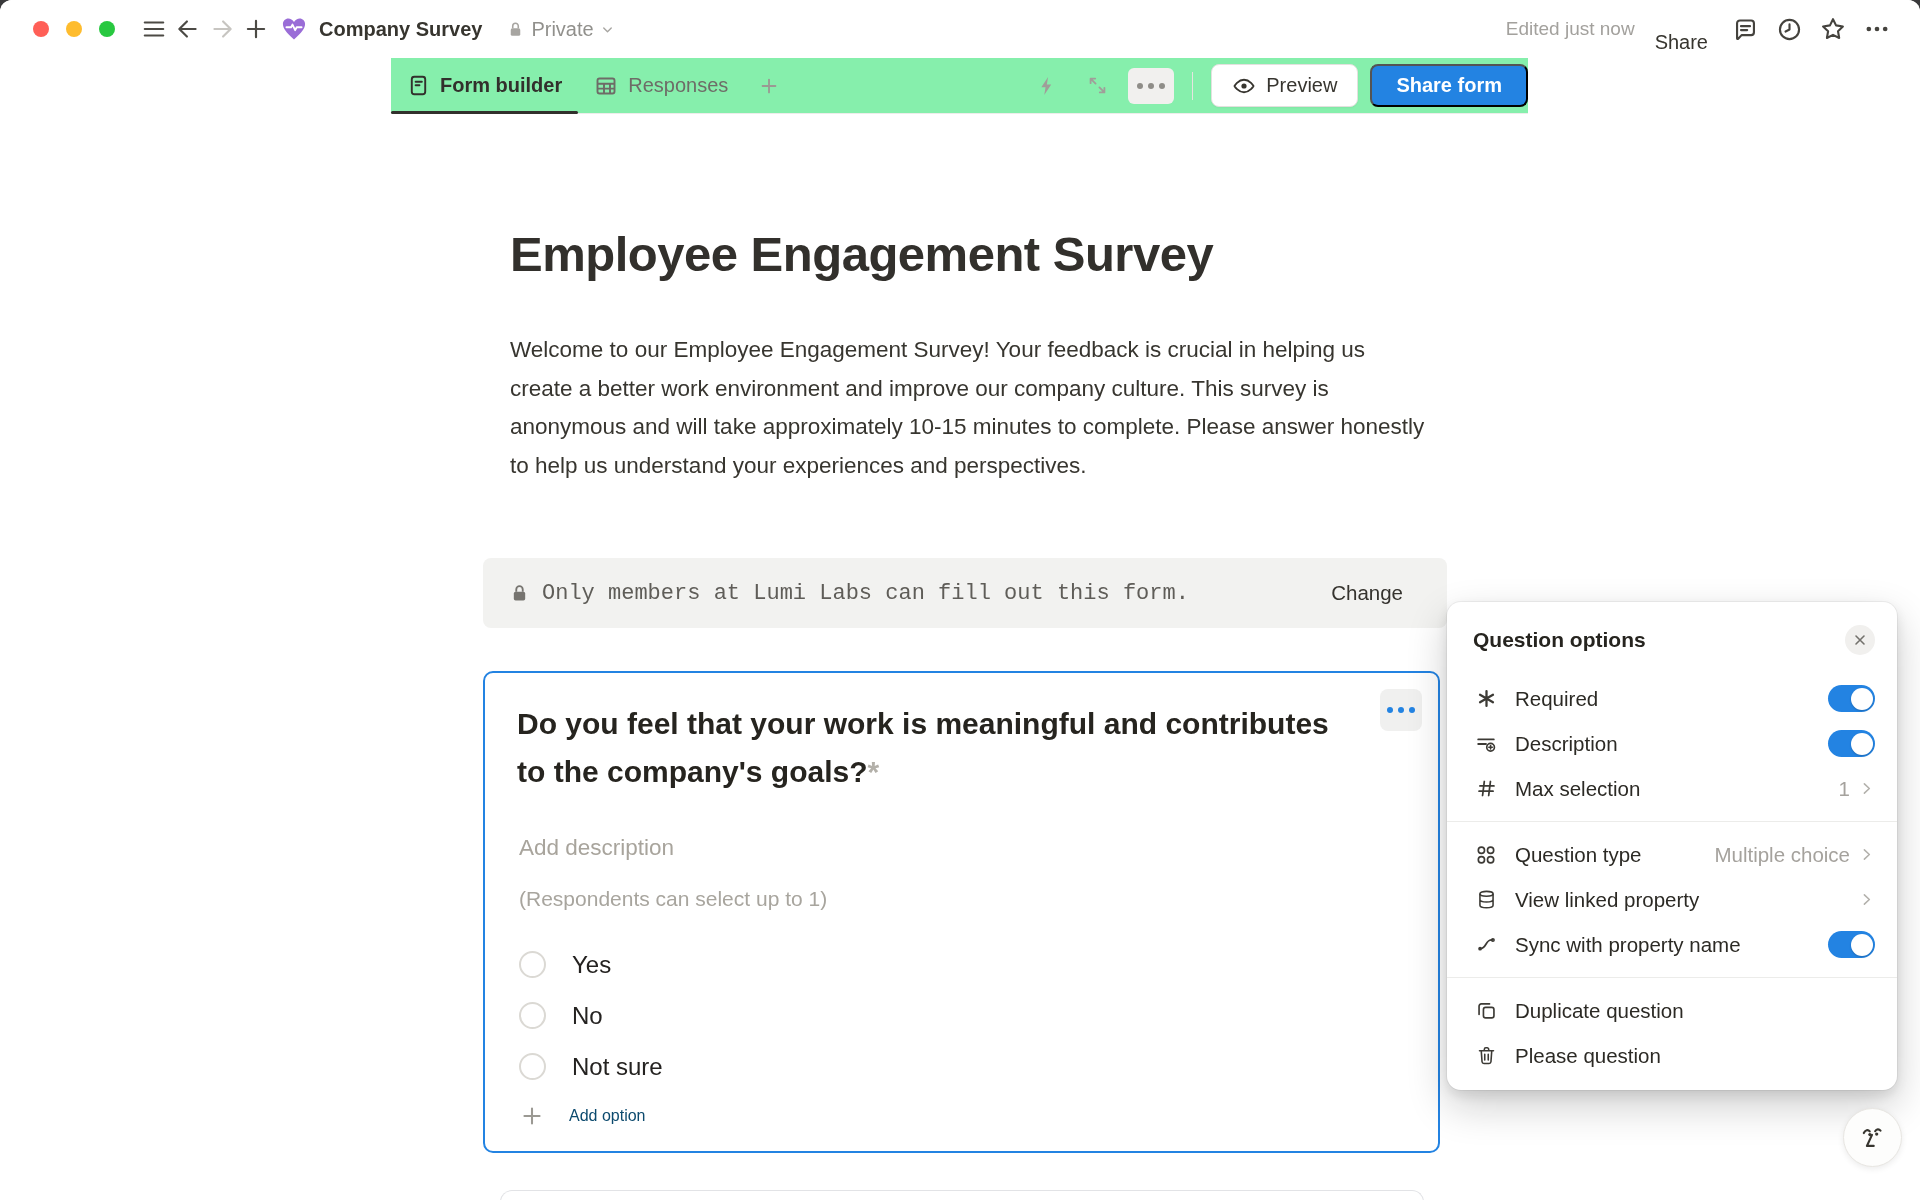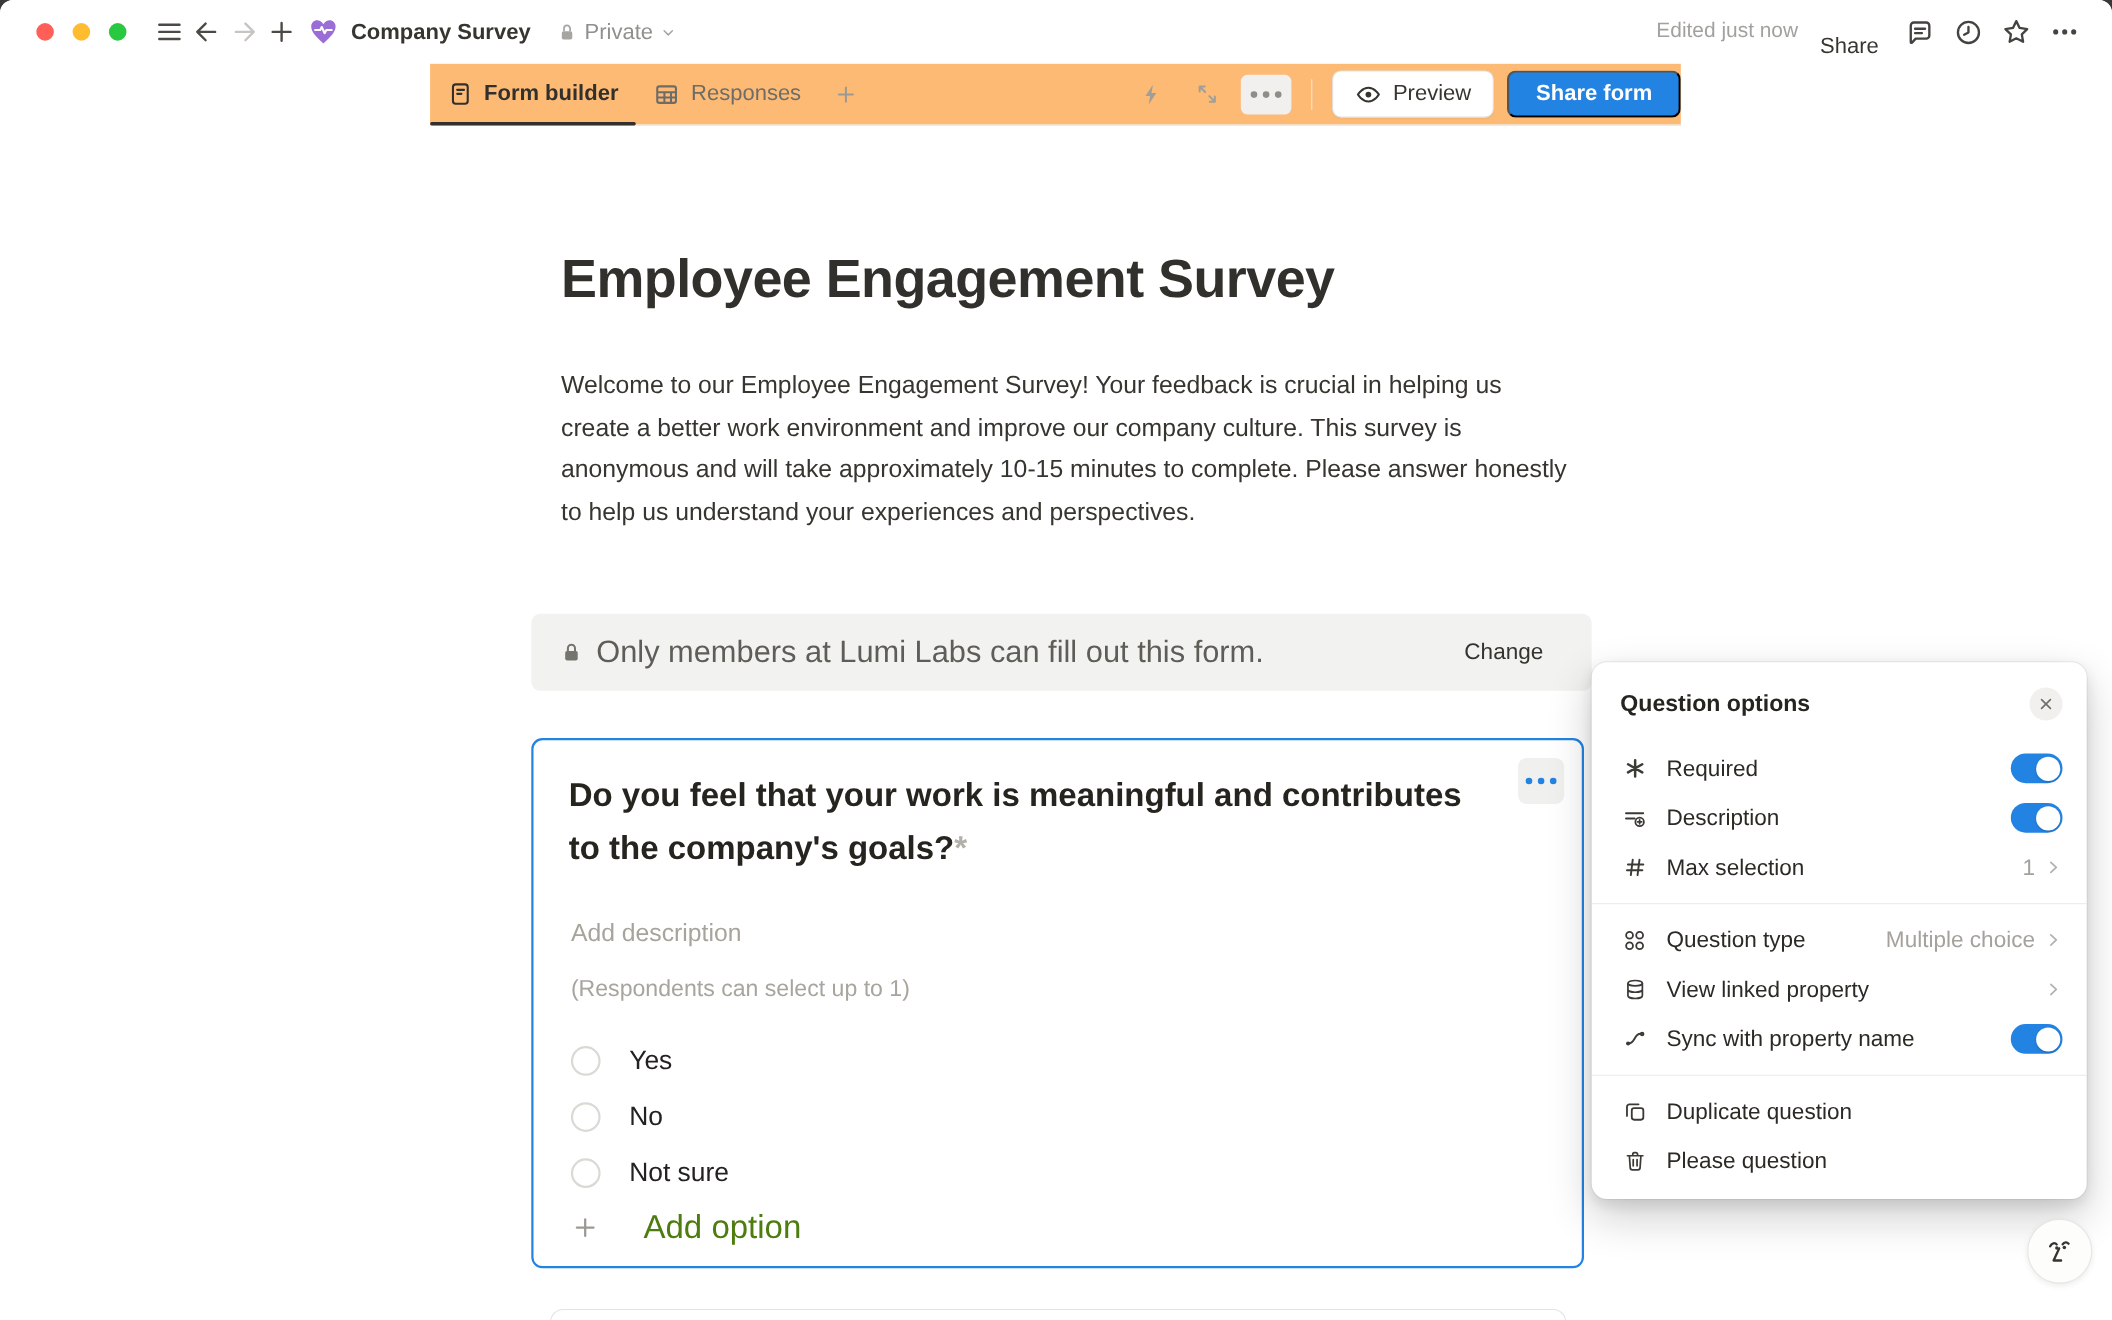--- a/index.html
+++ b/index.html
@@ -14,54 +14,54 @@
   .tl-red { background:#ff5f57; } .tl-yellow { background:#febc2e; } .tl-green { background:#28c840; }
   .tb-icon { display:flex; align-items:center; justify-content:center; width:34px; height:34px; border-radius:6px; }
   .tb-icon svg { display:block; }
   .doc-title { font-size:20px; font-weight:700; color:#37352f; margin-left:8px; white-space:nowrap; }
   .privacy { display:flex; align-items:center; gap:6px; margin-left:24px; color:#91908c; font-size:20px; }
   .titlebar-right { margin-left:auto; display:flex; align-items:center; gap:10px; margin-right:26px; }
   .edited { color:#a3a19d; font-size:19px; margin-right:10px; }
   .share-label { color:#37352f; font-size:20px; margin-right:10px;margin-top:27px; }
 
   
-  .tabbar { position:absolute; left:391px; top:58px; width:1137px; height:56px; display:flex; align-items:center; border-bottom:1px solid #ededeb; background:#fdba74; }
+  .tabbar { position:absolute; left:391px; top:58px; width:1137px; height:56px; display:flex; align-items:center; border-bottom:1px solid #ededeb; background:#86efac; }
   .tab { position:relative; height:100%; display:flex; align-items:center; gap:10px; padding:0 16px; font-size:20px; color:#6e6c67; cursor:default; }
   .tab.active { color:#32302c; font-weight:700; }
   .tab.active::after { content:""; position:absolute; left:0; right:0; bottom:-1px; height:3px; background:#32302c; border-radius:2px; }
   .tab-plus { margin-left:6px; }
   .tab-actions { margin-left:auto; display:flex; align-items:center; gap:12px; }
   .mini-btn { display:flex; align-items:center; justify-content:center; width:38px; height:36px; border-radius:6px; }
   .dots-box { background:#f1f0ee; width:46px; height:36px; border-radius:6px; display:flex; align-items:center; justify-content:center; gap:5px; }
   .dots-box i { width:6px; height:6px; border-radius:50%; background:#8f8d88; display:block; }
   .v-divider { width:1px; height:28px; background:#e6e4e0; margin:0 6px; }
   .btn-preview { display:flex; align-items:center; gap:10px; height:43px; padding:0 20px; border:1px solid #e3e1de; border-radius:8px; background:#fff; font-size:20px; color:#37352f; box-shadow:0 1px 2px rgba(0,0,0,0.04); }
   .btn-shareform { display:flex; align-items:center; height:43px; padding:0 24px; border-radius:8px; background:#2383e2; color:#fff; font-size:20px; font-weight:700; }
 
   
   .page-title { position:absolute; left:510px; top:226px; width:915px; font-size:49px; font-weight:700; color:#32302c; letter-spacing:-0.5px; }
   .page-desc { position:absolute; left:510px; top:331px; width:922px; font-size:22.5px; line-height:38.5px; color:#37352f; }
 
   .access-banner { position:absolute; left:483px; top:558px; width:964px; height:70px; background:#f2f2f0; border-radius:8px; display:flex; align-items:center; padding:0 44px 0 26px; }
-  .access-banner .msg { font-size:28px; color:#5f5d58; margin-left:12px; }
+  .access-banner .msg { font-size:22px; color:#5f5d58; margin-left:12px;font-family:Liberation Mono, monospace; }
   .access-banner .change { margin-left:auto; font-size:20.5px; color:#35332e; cursor:default; }
 
   
   .q-card { position:absolute; left:483px; top:671px; width:957px; height:482px; background:#fff; border:2.5px solid #2383e2; border-radius:10px; }
   .q-title { position:absolute; left:32px; top:27px; width:820px; font-size:30px; line-height:48px; font-weight:700; color:#26241f; }
   .q-required { color:#b3b0a9; font-weight:700; }
   .q-more { position:absolute; right:16px; top:16px; width:42px; height:42px; background:#f0f0ef; border-radius:8px; display:flex; align-items:center; justify-content:center; gap:4.5px; }
   .q-more i { width:6.5px; height:6.5px; border-radius:50%; background:#2383e2; display:block; }
   .q-adddesc { position:absolute; left:34px; top:162px; font-size:22.5px; color:#a8a49c; }
   .q-note { position:absolute; left:34px; top:214px; font-size:21px; color:#a8a59e; }
   .q-options { position:absolute; left:34px; top:266px; display:flex; flex-direction:column; }
   .q-option { display:flex; align-items:center; height:51px; gap:26px; }
   .q-radio { width:27px; height:27px; border-radius:50%; border:2px solid #dbd9d4; background:#fff; }
   .q-option-label { font-size:24px; color:#242220; }
-  .q-addoption { position:absolute; left:34px; top:423px; display:flex; align-items:center; gap:40px; height:40px; color:#4d7c0f; font-size:30px; }
+  .q-addoption { position:absolute; left:34px; top:423px; display:flex; align-items:center; gap:24px; height:40px; color:#0c4a6e; font-size:16px; }
 
   .next-card { position:absolute; left:500px; top:1190px; width:924px; height:30px; background:#fff; border:1.5px solid #e2e3e6; border-bottom:none; border-radius:12px 12px 0 0; }
 
   
   .popup { position:absolute; left:1447px; top:602px; width:450px; height:488px; background:#fff; border-radius:14px;
            box-shadow:0 0 0 1px rgba(15,15,15,0.05), 0 5px 12px rgba(15,15,15,0.1), 0 16px 40px rgba(15,15,15,0.2);
            padding-top:16px; }
   .popup-header { display:flex; align-items:center; height:44px; padding:0 22px 0 26px;justify-content:flex-end; }
   .popup-title { font-size:21px; font-weight:700; color:#26241f; }
   .popup-close { margin-left:auto; width:30px; height:30px; border-radius:50%; background:#f1f0ee; display:flex; align-items:center; justify-content:center; }

